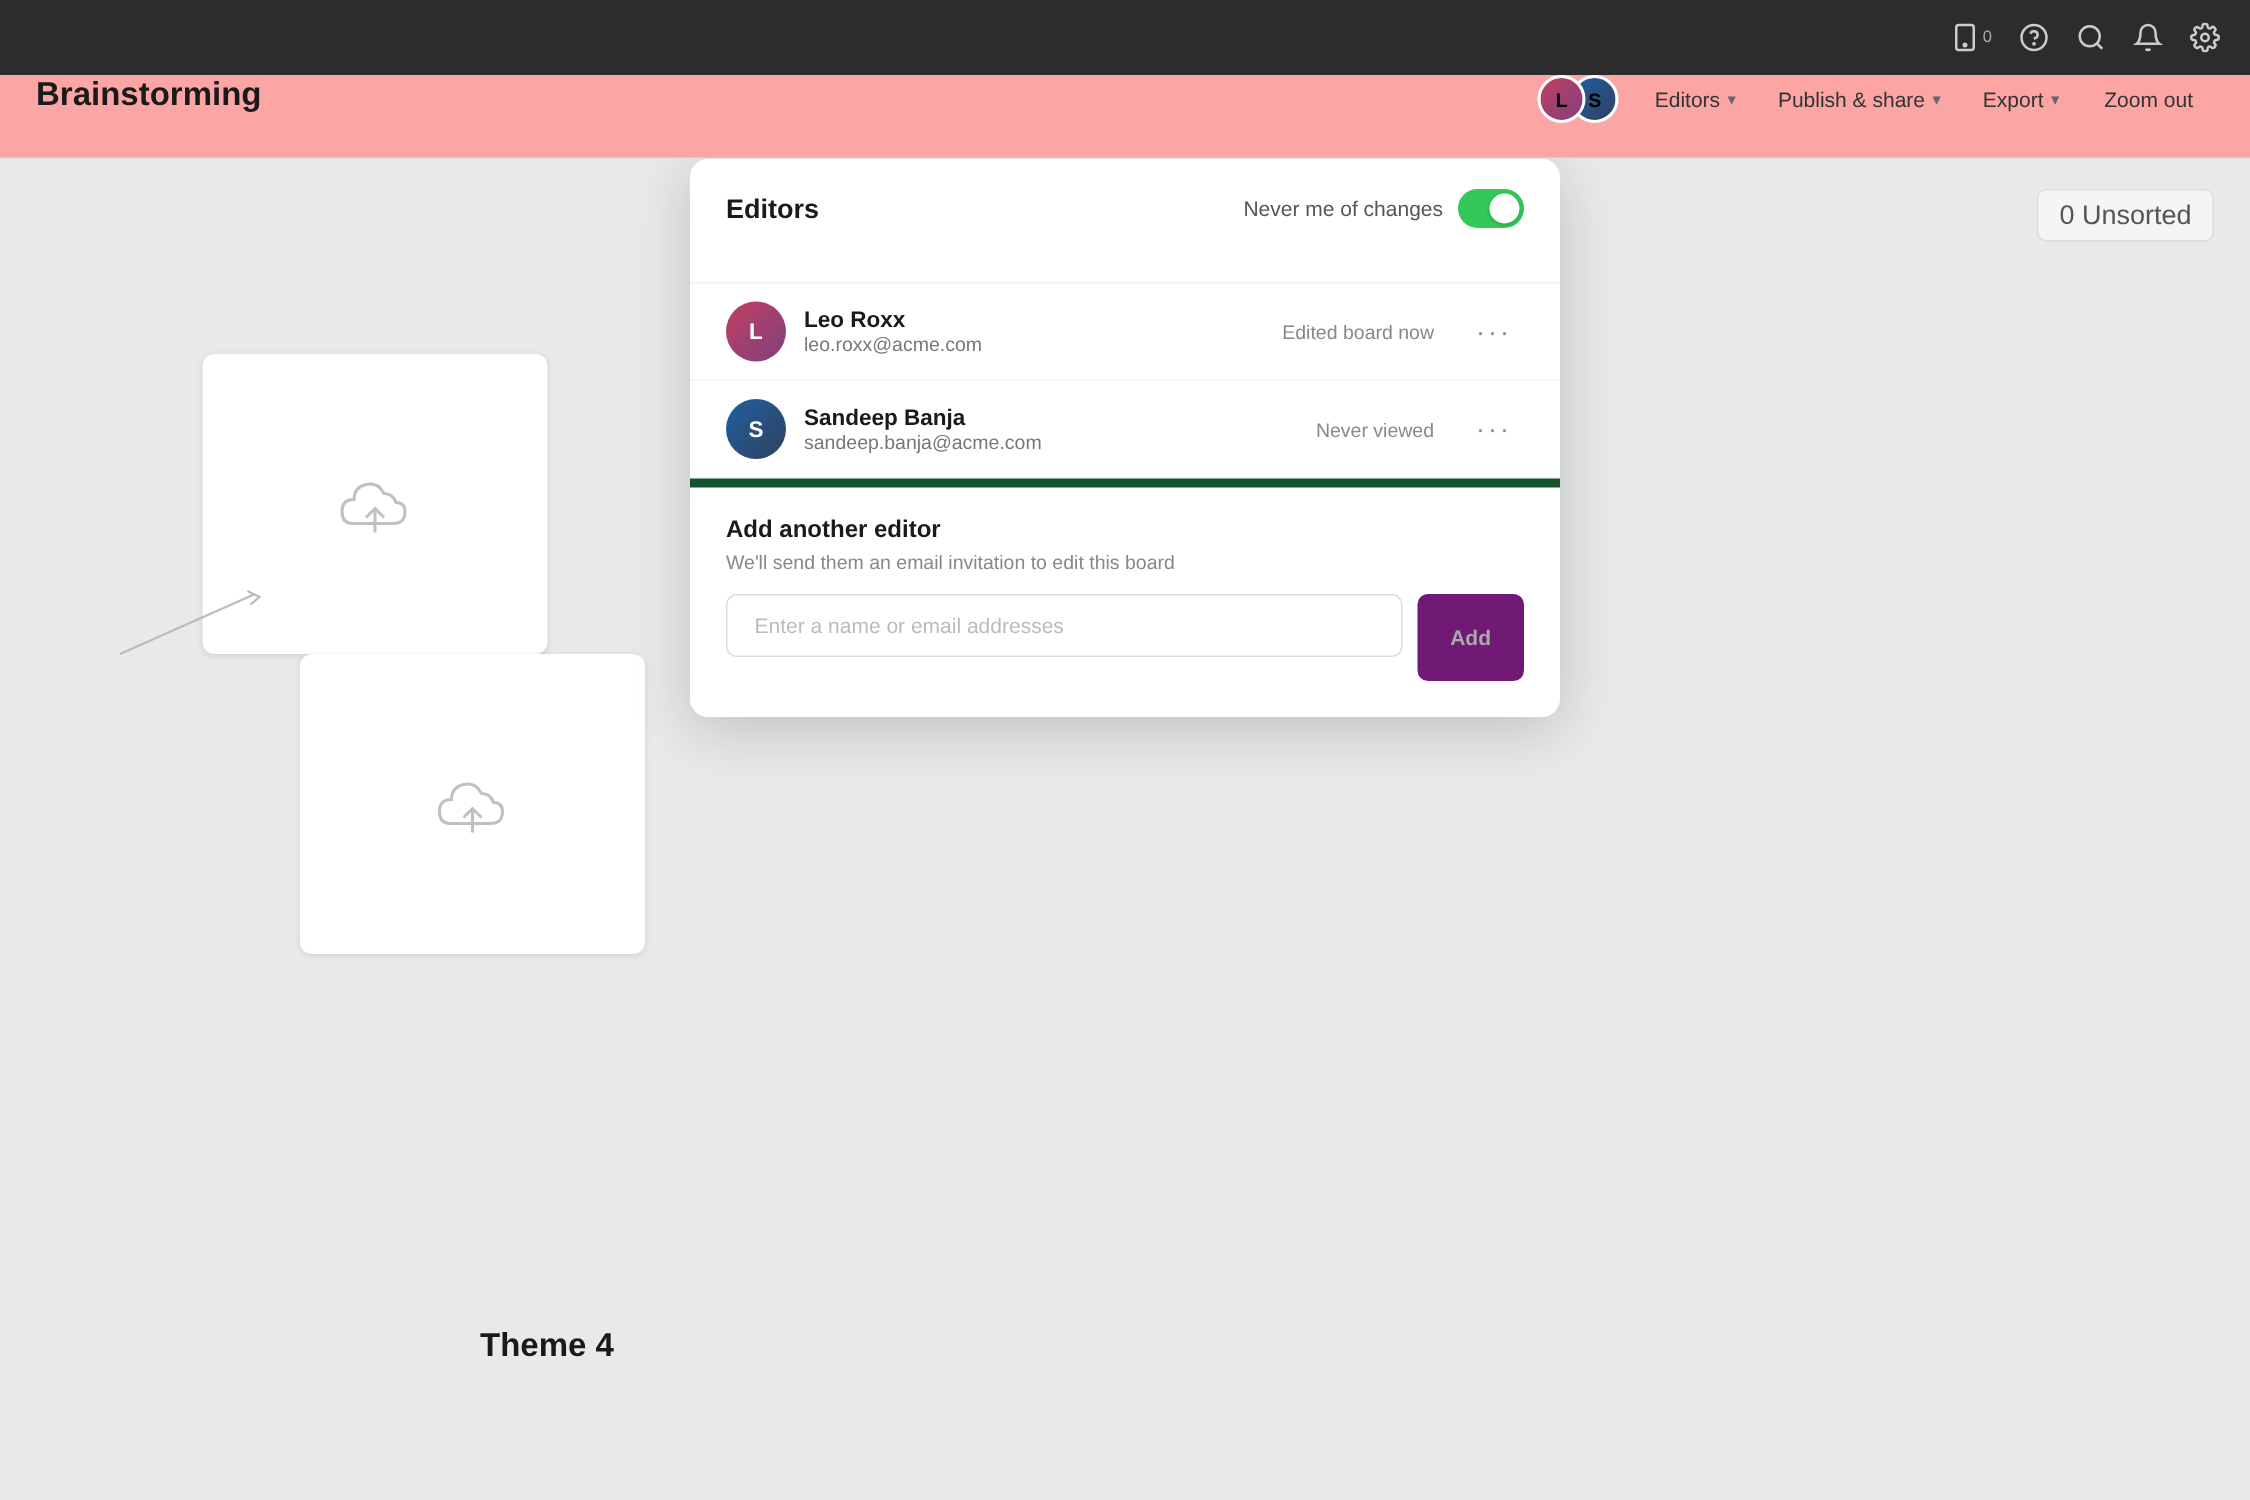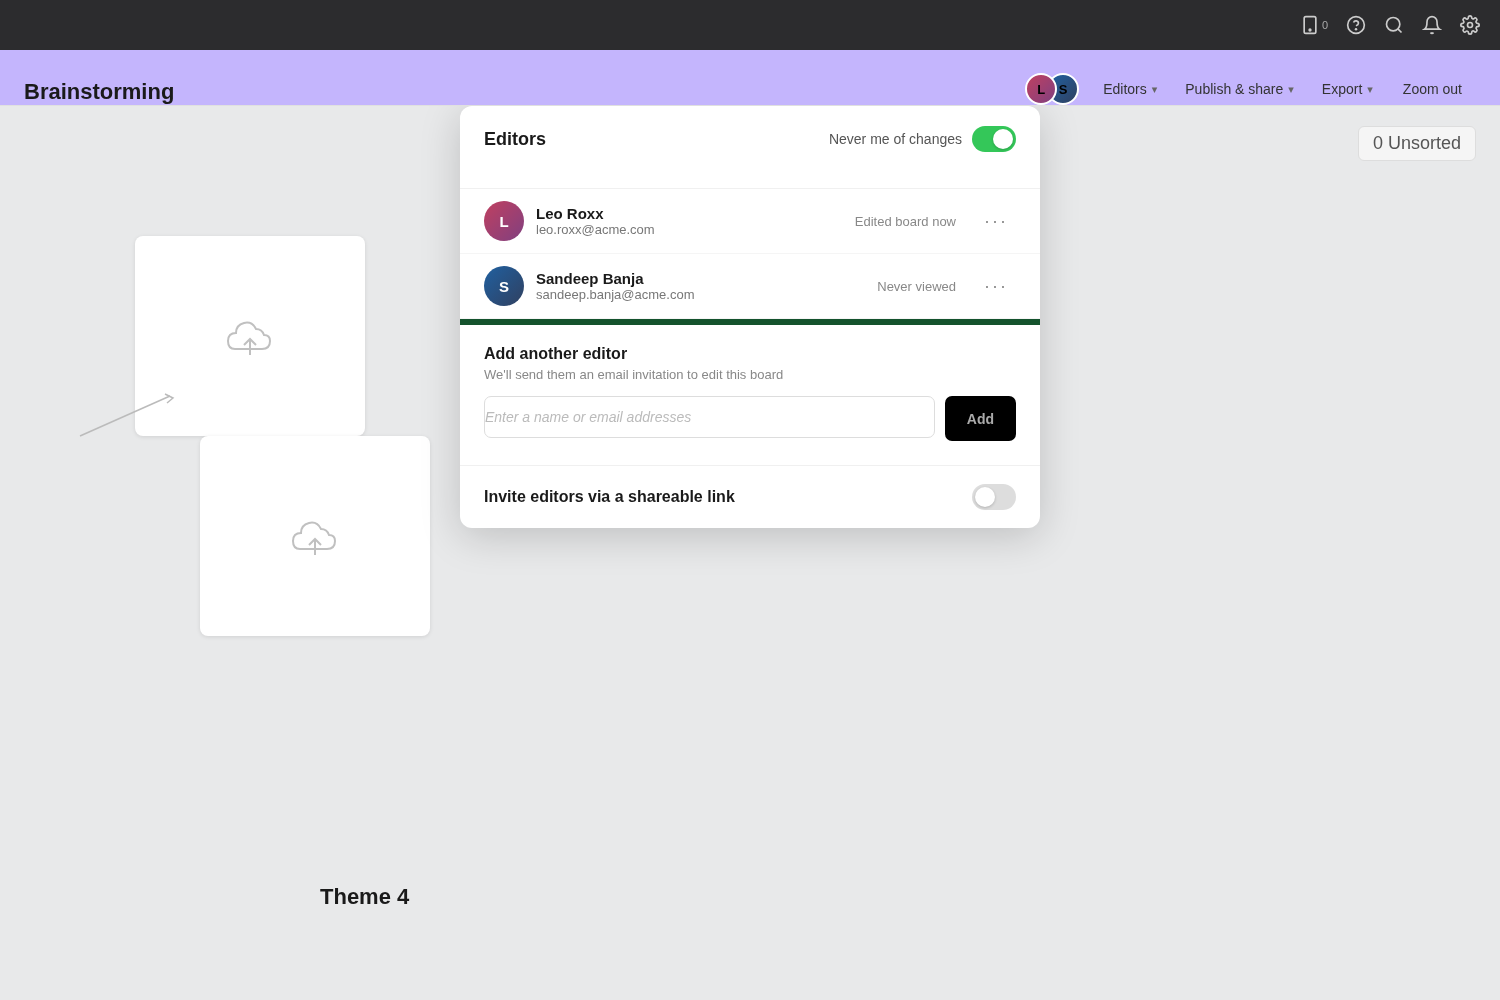--- a/index.html
+++ b/index.html
@@ -30,23 +30,23 @@
       gap: 2px;
     }
     .top-bar-icon .badge {
       font-size: 11px;
       color: #aaa;
     }
 
     
     .header-bar {
       height: 56px;
-      background: #c4b5fd;
-      display: flex;
-      align-items: flex-end;
+      background: #fca5a5;
+      display: flex;
+      align-items: flex-start;
       padding: 0 24px;
       border-bottom: 1px solid #e0e0e0;
       position: relative;
       z-index: 10;
       gap: 44px;
     }
     .page-title {
       font-size: 22px;
       font-weight: 700;
       color: #1a1a1a;
@@ -329,31 +329,30 @@
     }
     .add-row {
       display: flex;
       gap: 10px;
     }
     .email-input {
       flex: 1;
       height: 42px;
       border: 1px solid #ddd;
       border-radius: 7px;
-      padding: 0 0;
+      padding: 0 18px;
       font-size: 14px;
       color: #333;
       outline: none;
-      font-style: italic;
     }
     .email-input::placeholder { color: #bbb; }
     .add-btn {
-      height: 45px;
+      height: 58px;
       padding: 0 22px;
-      background: #000000;
+      background: #701a75;
       color: #aaa;
       border: none;
       border-radius: 7px;
       font-size: 14px;
       font-weight: 600;
       cursor: default;
     }
 
     
     .shareable-row {
@@ -504,20 +503,16 @@
       <div class="add-title">Add another editor</div>
       <div class="add-subtitle">We'll send them an email invitation to edit this board</div>
       <div class="add-row">
         <input class="email-input" type="text" placeholder="Enter a name or email addresses" style="">
         <button class="add-btn">
           <span>Add</span>
         </button>
       </div>
     </div>
 
-    <div class="shareable-row">
-      <span class="shareable-label">Invite editors via a shareable link</span>
-      <button class="toggle toggle-off"></button>
-    </div>
 
   </div>
 
 </div>
 
 </body></html>

